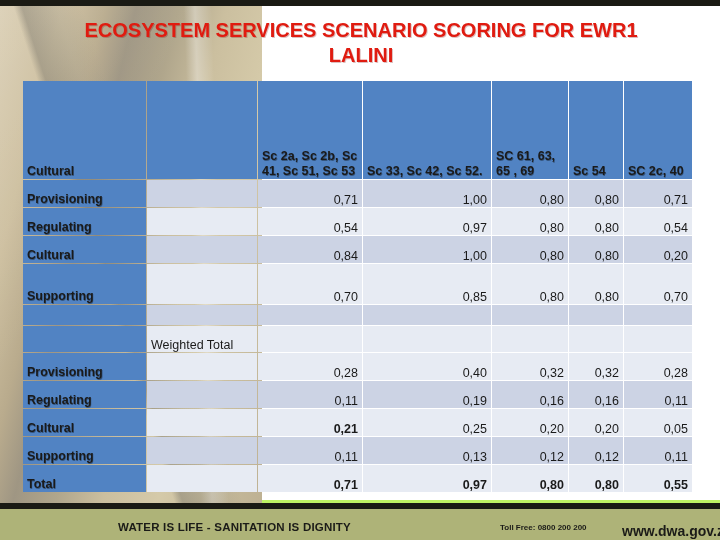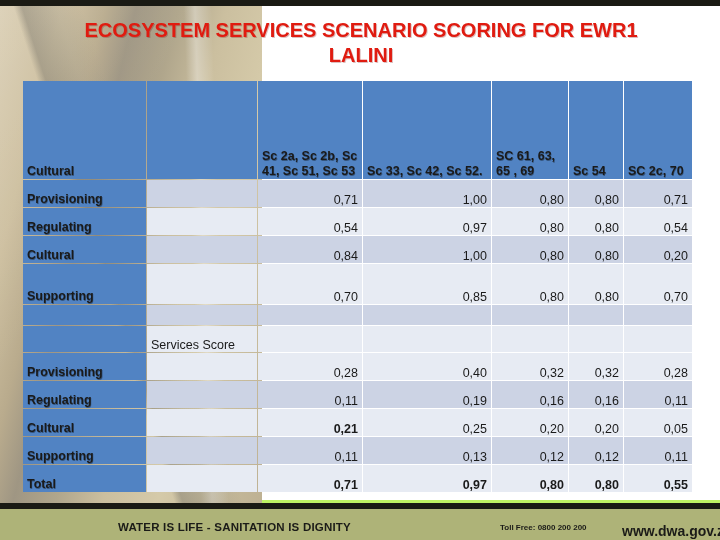--- a/index.html
+++ b/index.html
@@ -137,21 +137,21 @@
           <col class="c6">
       </colgroup>
       <tbody id="tbody">
           <tr>
             <td class="hd lbl" style="height: 98px;">Cultural</td>
             <td class="hd" style="height: 98px;"></td>
             <td class="hd" style="height: 98px;">Sc 2a, Sc 2b,  Sc 41, Sc 51, Sc 53</td>
             <td class="hd" style="height: 98px;">Sc 33, Sc 42,  Sc 52.</td>
             <td class="hd" style="height: 98px;">SC 61, 63, 65 , 69</td>
             <td class="hd" style="height: 98px;">Sc 54</td>
-            <td class="hd" style="height: 98px;">SC 2c, 70</td>
+            <td class="hd" style="height: 98px;">SC 2c, 40</td>
           </tr>
           <tr>
             <td class="hd" style="height: 27px;">Provisioning</td>
             <td class="d1" style="height: 27px;"></td>
             <td class="d1 num" style="height: 27px;">0,71</td>
             <td class="d1 num" style="height: 27px;">1,00</td>
             <td class="d1 num" style="height: 27px;">0,80</td>
             <td class="d1 num" style="height: 27px;">0,80</td>
             <td class="d1 num" style="height: 27px;">0,71</td>
           </tr>
@@ -186,21 +186,21 @@
             <td class="hd" style="height: 20px;"></td>
             <td class="d1" style="height: 20px;"></td>
             <td class="d1" style="height: 20px;"></td>
             <td class="d1" style="height: 20px;"></td>
             <td class="d1" style="height: 20px;"></td>
             <td class="d1" style="height: 20px;"></td>
             <td class="d1" style="height: 20px;"></td>
           </tr>
           <tr>
             <td class="hd" style="height: 26px;"></td>
-            <td class="d2 scorelabel" style="height: 26px;">Services Score</td>
+            <td class="d2 scorelabel" style="height: 26px;">Weighted Total</td>
             <td class="d2" style="height: 26px;"></td>
             <td class="d2" style="height: 26px;"></td>
             <td class="d2" style="height: 26px;"></td>
             <td class="d2" style="height: 26px;"></td>
             <td class="d2" style="height: 26px;"></td>
           </tr>
           <tr>
             <td class="hd" style="height: 27px;">Provisioning</td>
             <td class="d2" style="height: 27px;"></td>
             <td class="d2 num" style="height: 27px;">0,28</td>

